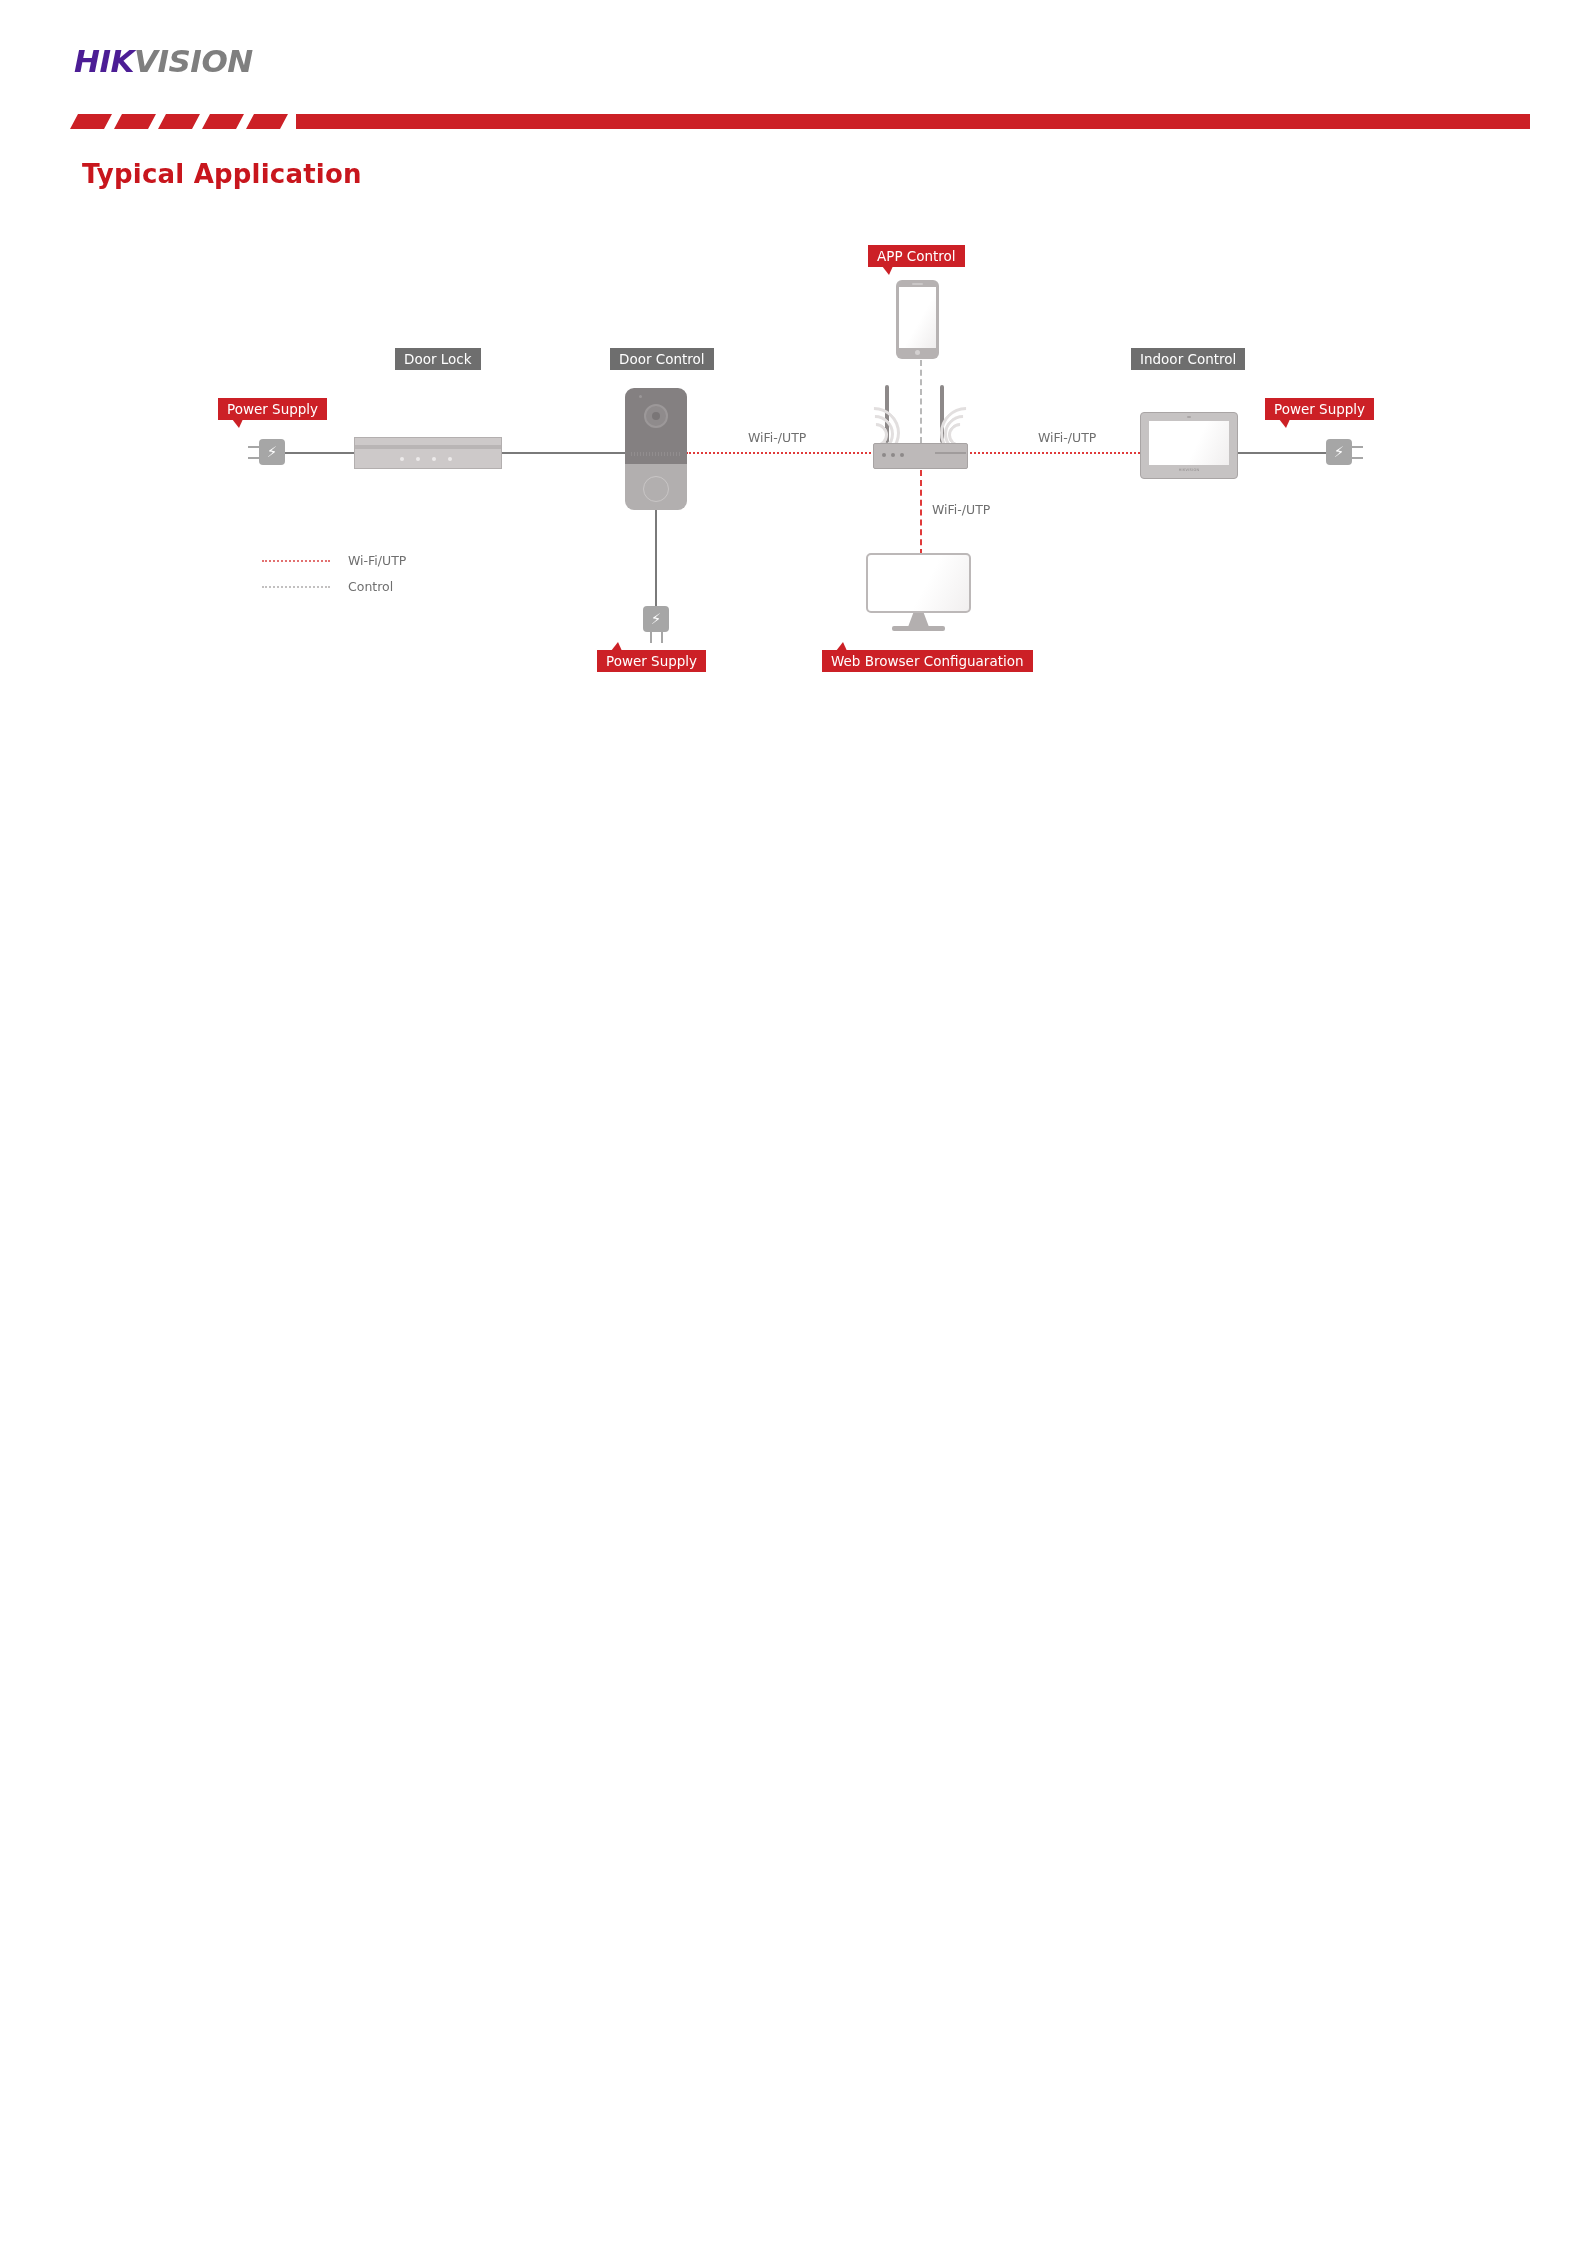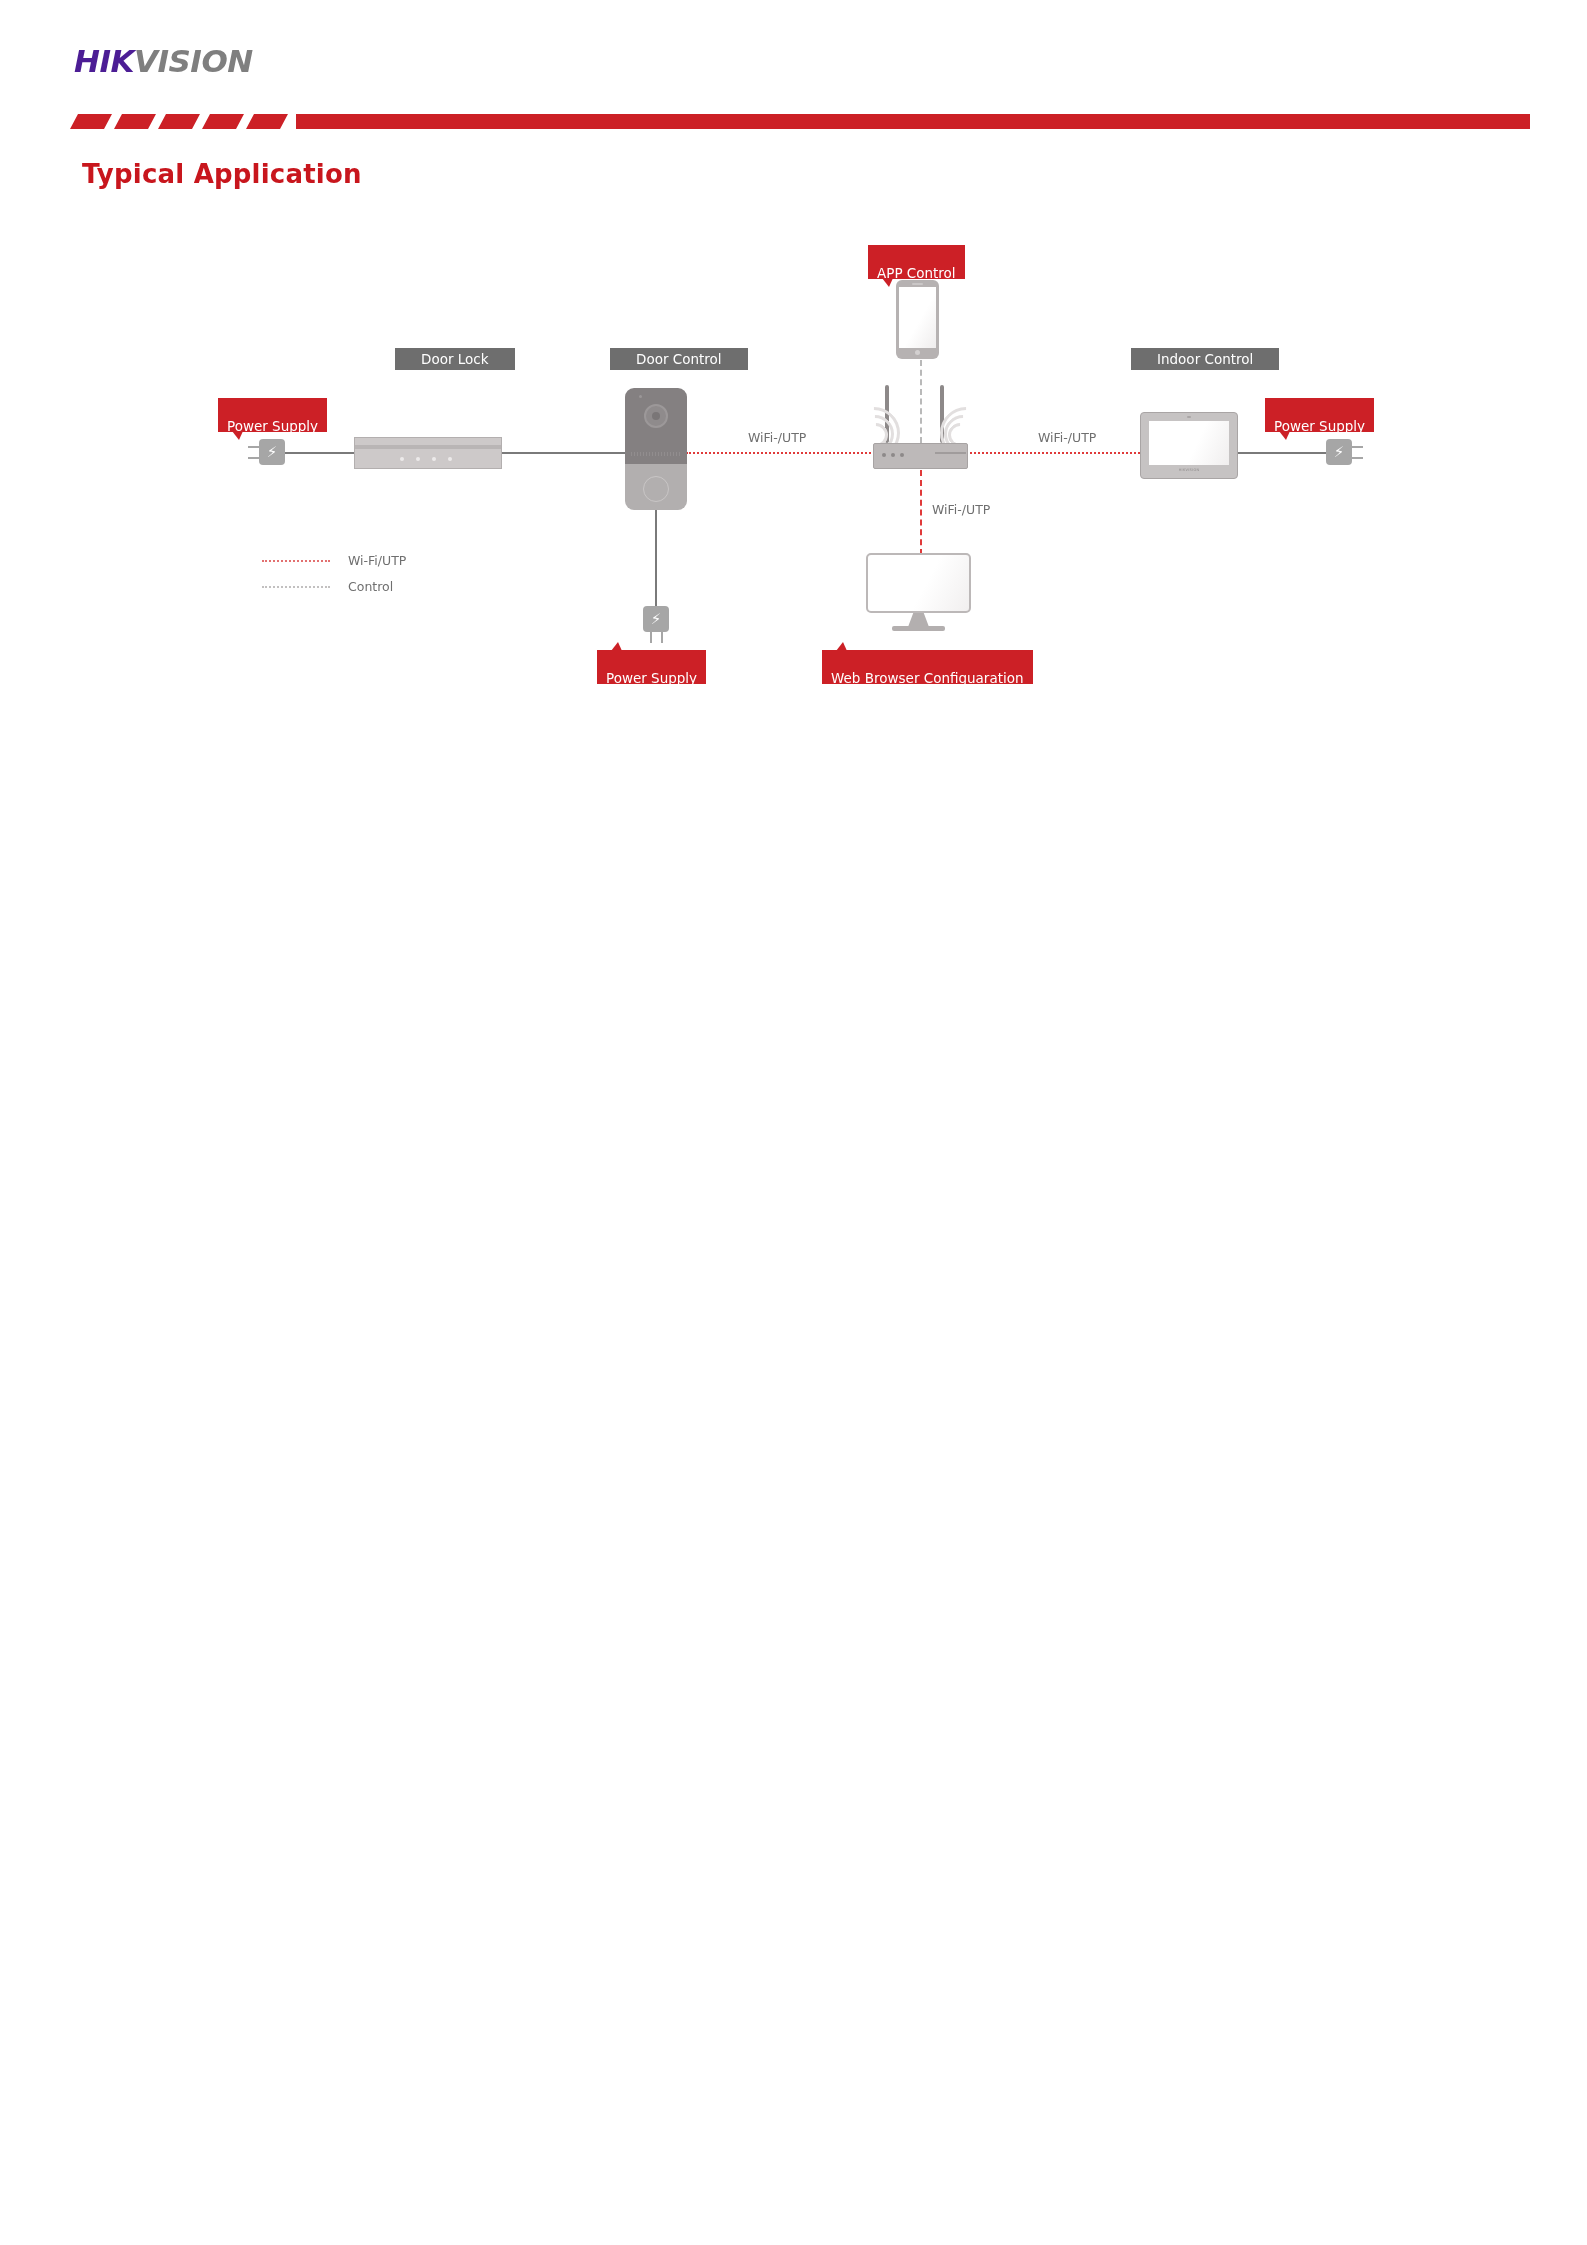--- a/index.html
+++ b/index.html
@@ -28,36 +28,36 @@
     font-size:26px;font-weight:bold;color:#c8161d;letter-spacing:0.2px;
     white-space:nowrap;
   }
 
   
   #diagram{position:absolute;left:0;top:0;width:1587px;height:760px;}
 
   
   .callout{
     position:absolute;color:#fff;background:#cc2026;
-    font-size:13.5px;line-height:22px;height:22px;padding:17px 9px;
+    font-size:13.5px;line-height:22px;height:22px;padding:0 9px;
     white-space:nowrap;box-sizing:border-box;
   }
   .callout::after{
     content:"";position:absolute;width:0;height:0;
     border-left:7px solid transparent;border-right:4px solid transparent;
   }
   .callout.tail-down::after{
     bottom:-8px;left:14px;border-top:9px solid #cc2026;
   }
   .callout.tail-up::after{
     top:-8px;left:14px;border-bottom:9px solid #cc2026;
   }
   .graytag{
     position:absolute;color:#ffffff;background:#6e6e6e;
-    font-size:13.5px;line-height:22px;height:22px;padding:0 26px;
+    font-size:13.5px;line-height:22px;height:22px;padding:0 9px;
     white-space:nowrap;box-sizing:border-box;
   }
 
   
   .wire{position:absolute;background:#7a7a7a;}
   .wire-h{height:2px;}
   .wire-v{width:2px;}
 
   
   .dot-red-h{

